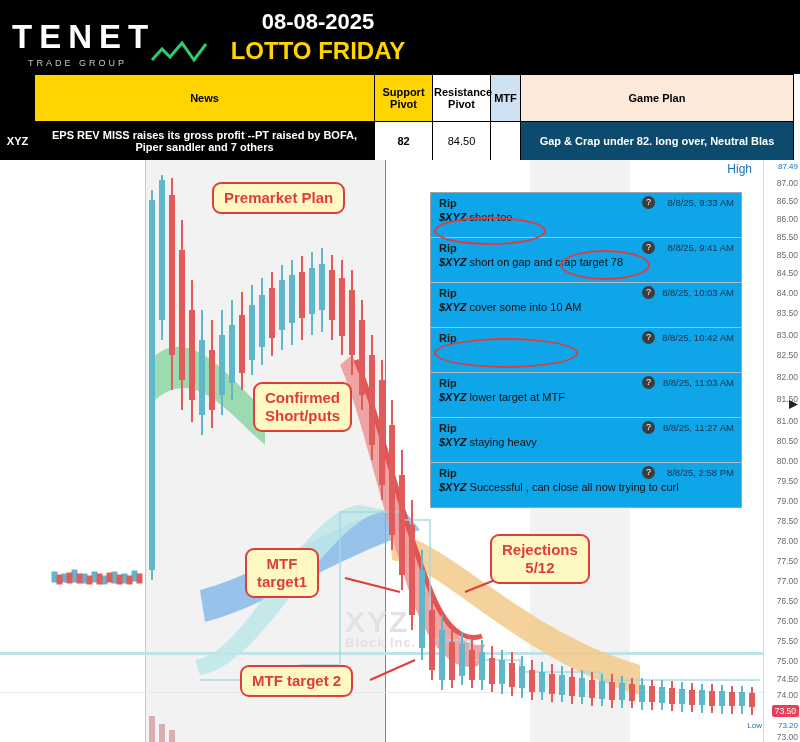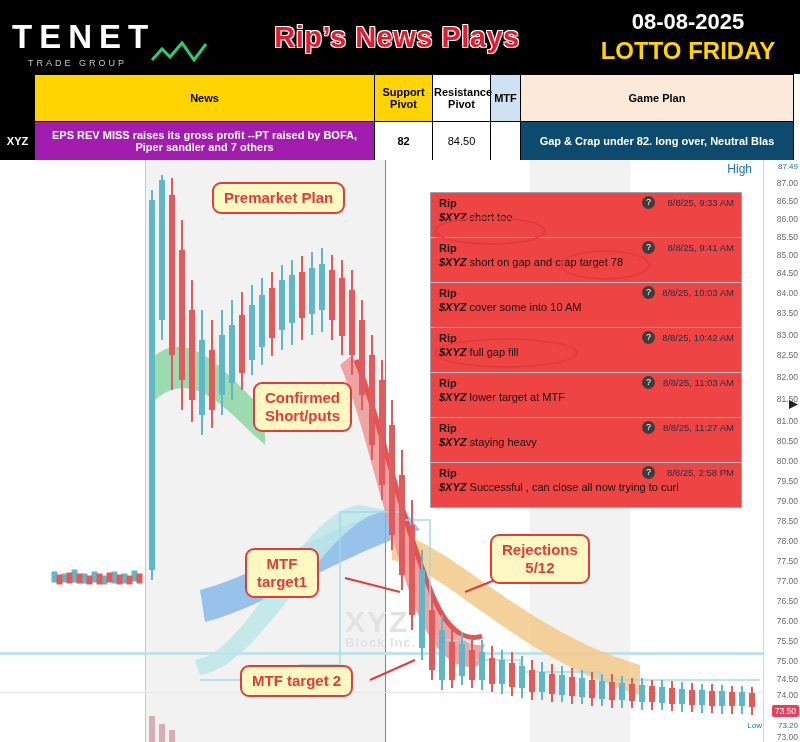--- a/index.html
+++ b/index.html
@@ -43,21 +43,21 @@
   
   .tablewrap{position:absolute;left:0;top:74px;width:800px;}
   table.plan{border-collapse:collapse;width:794px;table-layout:fixed;}
   table.plan td,table.plan th{border:1px solid #000;font-size:11px;}
   .hdr-news{background:#ffd400;color:#000;font-weight:bold;text-align:center;height:44px;font-size:14px;}
   .hdr-sup{background:#ffd400;color:#000;font-weight:bold;text-align:center;font-size:10px;width:58px;}
   .hdr-res{background:#ffffff;color:#000;font-weight:bold;text-align:center;font-size:10px;width:58px;}
   .hdr-mtf{background:#cfe2f3;color:#000;font-weight:bold;text-align:center;font-size:9px;width:30px;}
   .hdr-plan{background:#fde9d9;color:#000;font-weight:bold;text-align:center;font-size:13px;}
   .blk-cell{background:#000;color:#fff;text-align:center;font-weight:bold;font-size:11px;height:36px;width:34px;}
-  .news-cell{background:#a21caf;color:#fff;text-align:center;font-weight:bold;font-size:9.5px;padding:2px 4px;line-height:12px;}
+  .news-cell{background:#000000;color:#fff;text-align:center;font-weight:bold;font-size:9.5px;padding:2px 4px;line-height:12px;}
   .num-cell{background:#fff;color:#000;text-align:center;font-weight:bold;font-size:12px;}
   .num-cell2{background:#fff;color:#000;text-align:center;font-size:11px;}
   .mtf-cell{background:#fff;}
   .plan-cell{background:#0c4a6e;color:#fff;text-align:center;font-weight:bold;font-size:10.5px;}
 
   
   .chart{
     position:absolute;left:0;top:160px;width:800px;height:582px;
     background:#ffffff;overflow:hidden;
   }
@@ -90,21 +90,21 @@
   
   .callout{
     position:absolute;background:#fef9c3;border:2px solid #e03c3c;border-radius:9px;
     color:#e03c3c;font-weight:bold;text-align:center;font-size:15px;
     padding:5px 10px;line-height:18px;
   }
 
   
   .chat{
     position:absolute;left:430px;top:32px;width:310px;
-    background:#ef4444;border:1px solid #9aa5b1;
+    background:#0ea5e9;border:1px solid #9aa5b1;
   }
   .chat .row{padding:4px 8px 6px 8px;position:relative;min-height:34px;}
   .chat .row + .row{border-top:1px solid #b3bcc6;}
   .chat .who{font-size:11px;font-weight:bold;color:#1b1b1b;}
   .chat .msg{font-size:11px;color:#111;margin-top:2px;}
   .chat .msg b{font-style:italic;}
   .chat .tm{position:absolute;right:7px;top:4px;font-size:9.5px;color:#22324a;}
   .chat .qm{
     position:absolute;right:86px;top:3px;width:13px;height:13px;border-radius:50%;
     background:#3d3d3d;color:#fff;font-size:9px;line-height:13px;text-align:center;
@@ -119,23 +119,20 @@
 </head>
 <body>
 
 <div class="header">
   <div class="logo">
     <div class="logo-text">TENET</div>
     <div class="logo-sub">TRADE GROUP</div>
     <svg class="logo-swoosh" width="58" height="26">
       <path d="M2,20 L12,9 L20,17 L32,3 L44,20 L56,4" stroke="#2ecc71" stroke-width="3" fill="none"></path>
     </svg>
-  </div>
-  <div class="title-wrap">
-    <div class="main-title">Rip’s News Plays</div>
   </div>
   <div class="right-wrap">
     <div class="date-text">08-08-2025</div>
     <div class="lotto-text">LOTTO FRIDAY</div>
   </div>
 </div>
 
 <div class="tablewrap">
 <table class="plan">
   <colgroup>
@@ -407,23 +404,20 @@
       <div class="qm">?</div>
       <div class="tm">8/8/25, 10:03 AM</div>
       <div class="msg">
         <b>$XYZ</b><span> cover some into 10 AM</span>
       </div>
     </div>
     <div class="row">
       <div class="who">Rip</div>
       <div class="qm">?</div>
       <div class="tm">8/8/25, 10:42 AM</div>
-      <div class="msg">
-        <b>$XYZ</b><span> full gap fill</span>
-      </div>
     </div>
     <div class="row">
       <div class="who">Rip</div>
       <div class="qm">?</div>
       <div class="tm">8/8/25, 11:03 AM</div>
       <div class="msg">
         <b>$XYZ</b><span> lower target at MTF</span>
       </div>
     </div>
     <div class="row">

